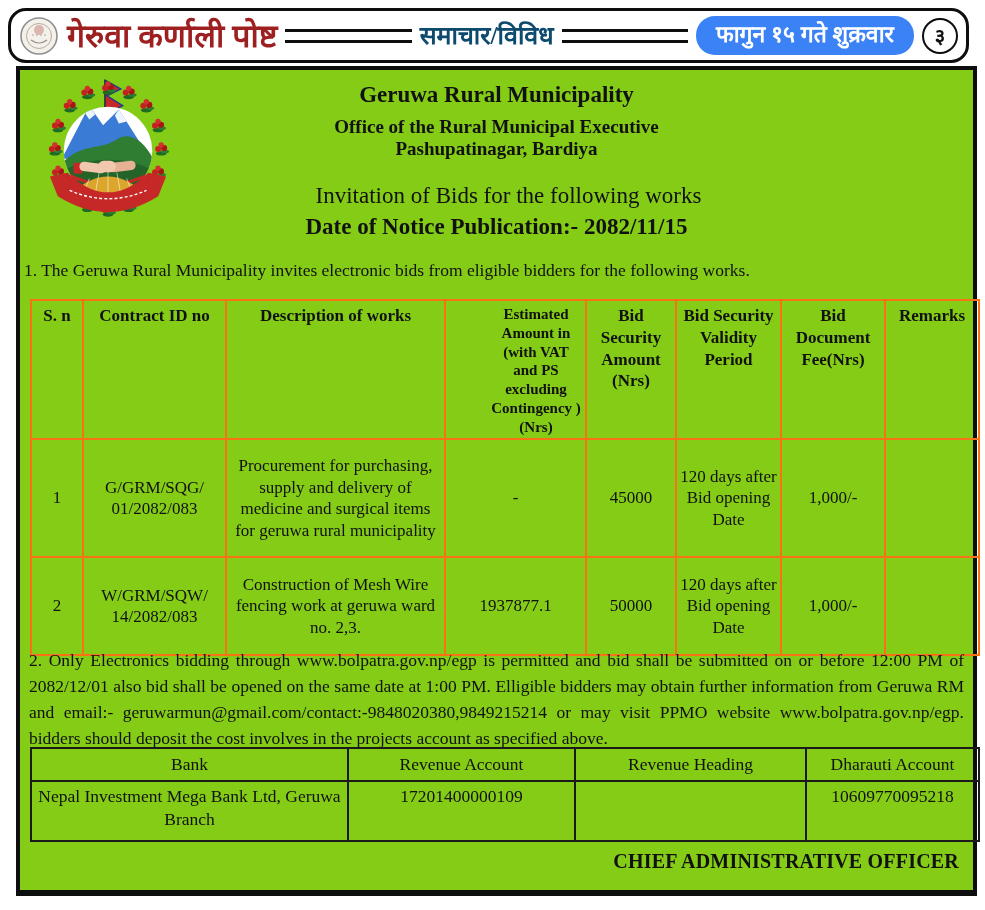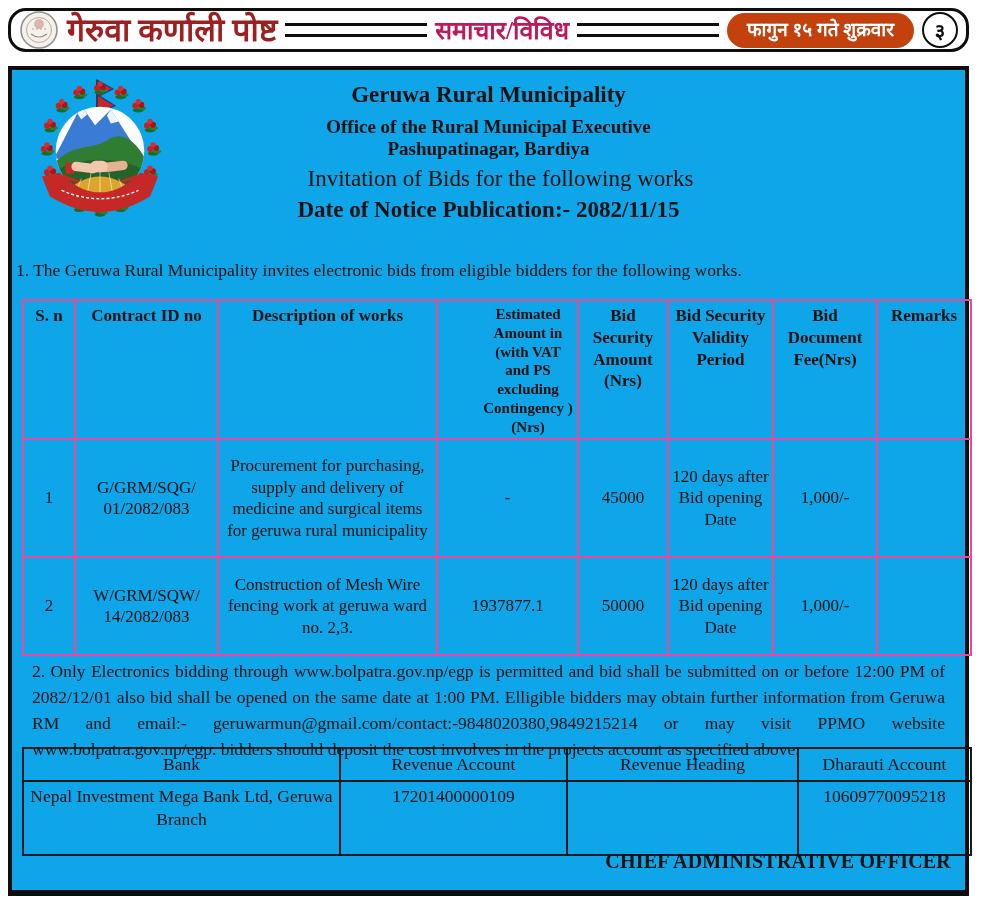--- a/index.html
+++ b/index.html
@@ -4,82 +4,82 @@
 <style>
   html,body{margin:0;padding:0;}
   body{
     width:985px;height:910px;position:relative;background:#fdfdfd;
     font-family:"Liberation Serif", serif;color:#111;overflow:hidden;
   }
   .page{position:absolute;inset:0;background:#fff;}
 
   
   .masthead{
-    position:absolute;left:8px;top:8px;width:961px;height:44px;
+    position:absolute;left:8px;top:8px;width:961px;height:55px;
     border:3px solid #0e0e0e;border-radius:18px;background:#fff;
     display:flex;align-items:center;gap:8px;padding:8px 8px;box-sizing:border-box;
   }
   .mast-logo{flex:0 0 auto;display:flex;align-items:center;}
   .paper-name{
     font-weight:bold;font-size:32px;line-height:1;color:#9e1f1f;
     font-family:"Liberation Serif", serif;white-space:nowrap;
   }
   .mast-rule{flex:1 1 auto;height:8px;border-top:3px solid #0e0e0e;border-bottom:3px solid #0e0e0e;min-width:30px;}
-  .section-name{font-weight:bold;font-size:25px;line-height:1;color:#be185d;white-space:nowrap;}
+  .section-name{font-weight:bold;font-size:25px;line-height:1;color:#0c4a6e;white-space:nowrap;}
   .date-pill{
-    background:#c2410c;color:#fff;font-size:19px;font-weight:bold;line-height:1;
+    background:#3b82f6;color:#fff;font-size:23px;font-weight:bold;line-height:1;
     padding:7px 20px 9px;border-radius:19px;white-space:nowrap;
   }
   .page-circle{
     width:36px;height:36px;border:2.5px solid #0e0e0e;border-radius:50%;
     display:flex;align-items:center;justify-content:center;
     font-size:20px;font-weight:bold;box-sizing:border-box;background:#fff;
   }
 
   
   .notice-box{
-    position:absolute;left:8px;top:66px;width:961px;height:830px;
-    border:4px solid #0e0e0e;border-bottom-width:6px;background:#0ea5e9;box-sizing:border-box;
+    position:absolute;left:16px;top:66px;width:961px;height:830px;
+    border:4px solid #0e0e0e;border-bottom-width:6px;background:#84cc16;box-sizing:border-box;
   }
   .emblem{position:absolute;left:24px;top:8px;width:128px;height:142px;}
 
   .title-block{position:absolute;left:0;right:0;top:12px;text-align:center;}
   .t-muni{font-size:23px;font-weight:bold;margin-bottom:8px;}
   .t-office{font-size:19px;font-weight:bold;}
-  .t-addr{font-size:19px;font-weight:bold;margin-bottom:6px;}
+  .t-addr{font-size:19px;font-weight:bold;margin-bottom:23px;}
   .t-invite{font-size:23px;font-weight:normal;margin-bottom:5px;padding-left:24px;}
   .t-date{font-size:23px;font-weight:bold;}
 
   .intro{position:absolute;left:4px;top:190px;right:4px;font-size:17.5px;margin:0;}
 
   table{border-collapse:collapse;table-layout:fixed;}
   table.bids{position:absolute;left:10px;top:229px;width:948px;}
   .bids th,.bids td{
-    border:2px solid #ec4899;text-align:center;vertical-align:middle;
+    border:2px solid #f97316;text-align:center;vertical-align:middle;
     padding:2px 3px;font-size:17px;line-height:1.28;box-sizing:border-box;
     overflow:hidden;
   }
   .bids th{font-weight:bold;vertical-align:top;padding-top:4px;}
   .bids th.small-h{font-size:15px;line-height:1.25;padding-left:44px;}
   .bids tr.hdr{height:122px;}
   .bids tr.r1{height:118px;}
   .bids tr.r2{height:98px;}
 
   .terms{
-    position:absolute;left:4px;right:4px;top:572px;margin:16px;
+    position:absolute;left:4px;right:4px;top:572px;margin:5px;
     font-size:17.5px;line-height:26px;text-align:justify;text-align-last:left;
   }
 
   table.bank{position:absolute;left:10px;top:677px;width:948px;}
   .bank th,.bank td{
     border:2px solid #1a1a1a;text-align:center;padding:1px 4px;
     font-size:17.5px;font-weight:normal;line-height:1.3;box-sizing:border-box;
   }
   .bank tr.hdr{height:33px;margin-top:48px;}
-  .bank tr.data{height:74px;}
+  .bank tr.data{height:60px;}
   .bank tr.data td{vertical-align:top;padding-top:3px;}
 
   .signature{
     position:absolute;right:14px;top:780px;
     font-size:20px;font-weight:bold;letter-spacing:.2px;margin-left:47px;
   }
 </style>
 </head>
 <body>
 

